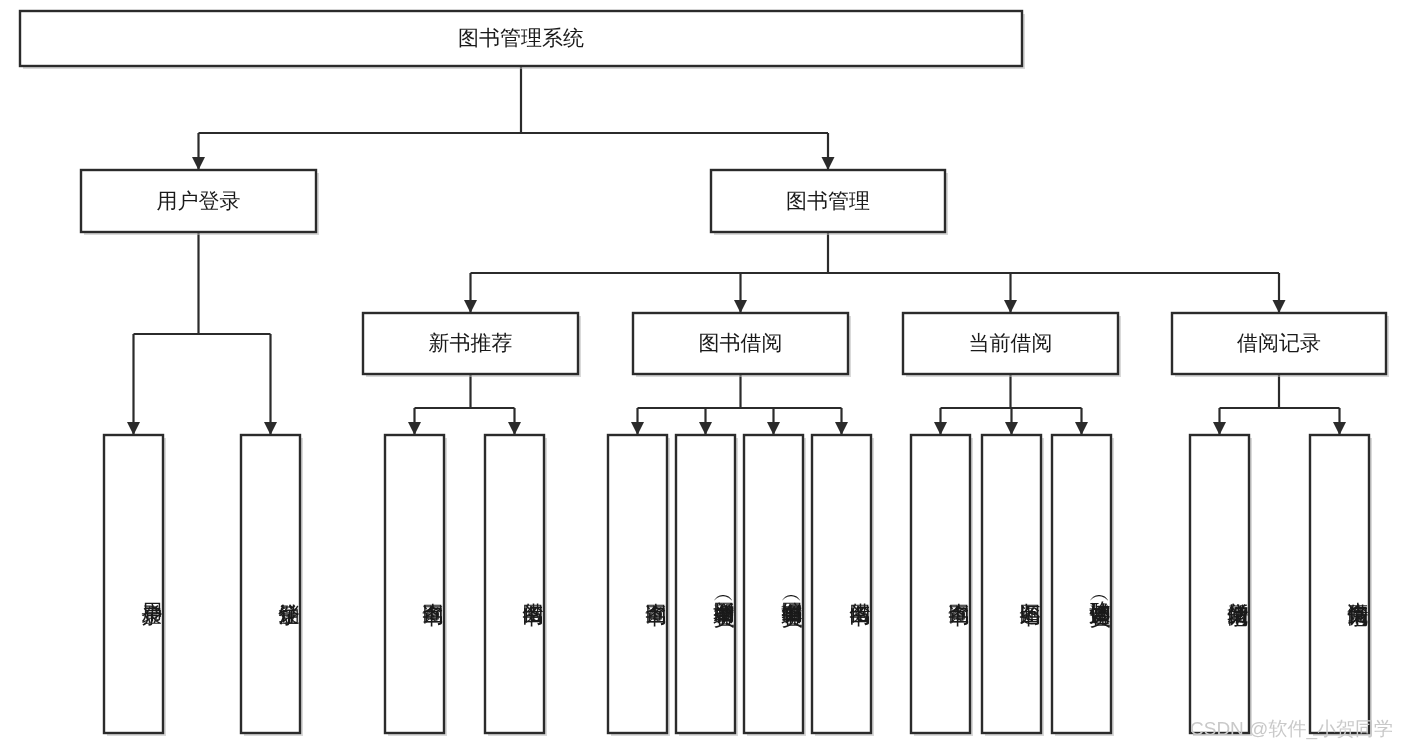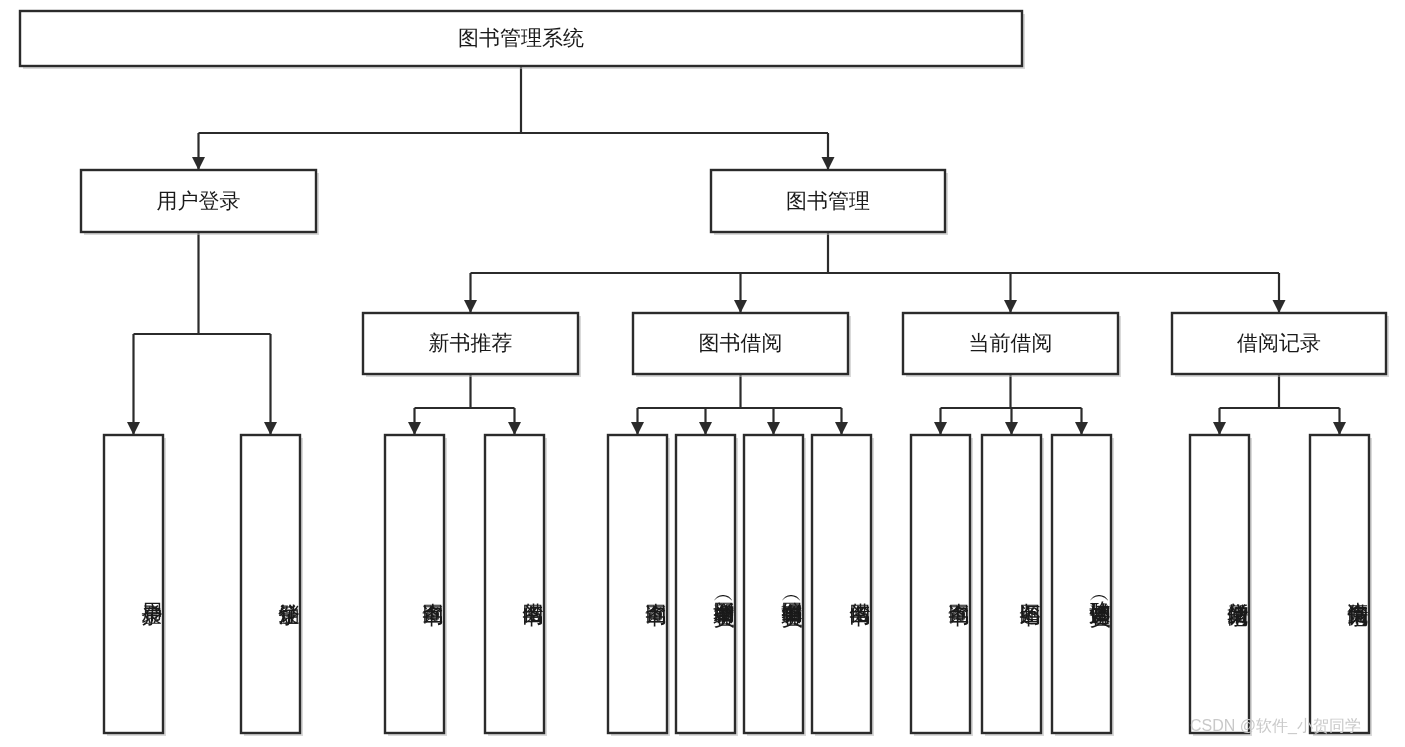--- a/index.html
+++ b/index.html
@@ -67,21 +67,21 @@
     fill: none;
     stroke-linecap: butt;
   }
   .arrowhead {
     fill: #2b2b2b;
     stroke: none;
   }
   .watermark {
     position: absolute;
     font-family: "Liberation Sans", "DejaVu Sans", sans-serif;
-    font-size: 16px;
+    font-size: 19px;
     color: #c9c9c9;
     white-space: nowrap;
     pointer-events: none;
   }
 </style>
 </head>
 <body>
 
 <div id="diagram-root">
   <svg class="diagram-canvas" viewBox="0 0 1405 747">

